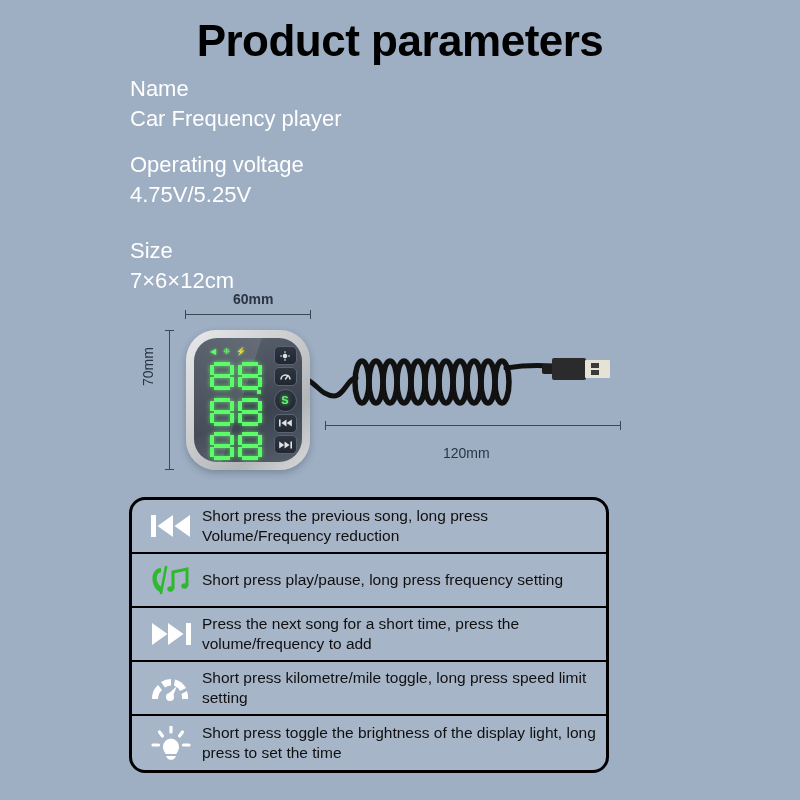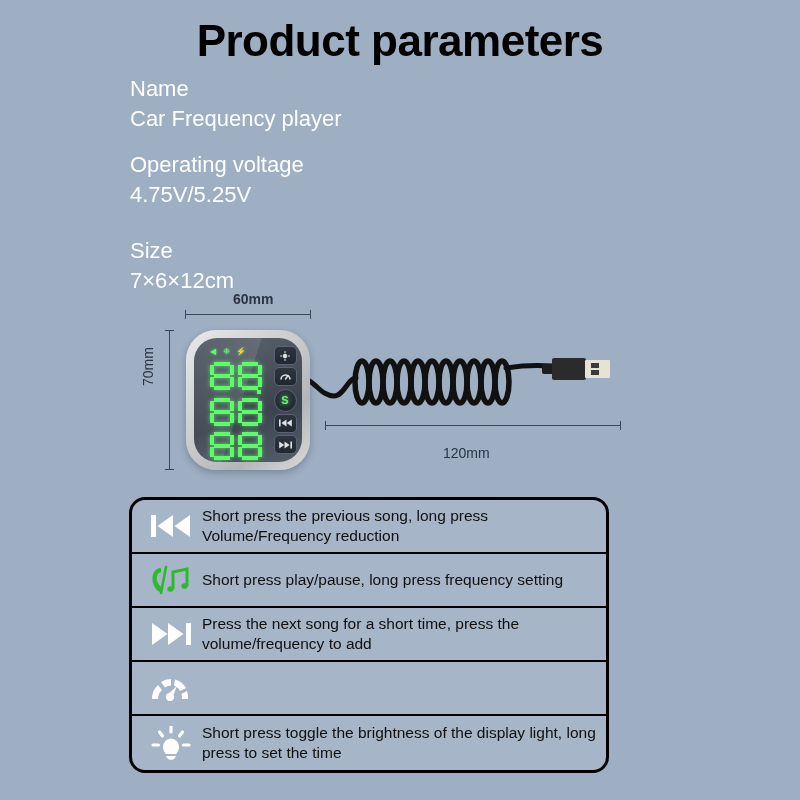--- a/index.html
+++ b/index.html
@@ -538,20 +538,21 @@
     <div class="instr-icon">
       <svg width="44" height="30" viewBox="0 0 44 30">
         <path d="M3,26 A18,18 0 0 1 9,12 L13,17 A12,12 0 0 0 9,26 Z" fill="#ffffff"></path>
         <path d="M12,9 A18,18 0 0 1 22,6 L22,12.5 A12,12 0 0 0 16,14.5 Z" fill="#ffffff"></path>
         <path d="M26,6.5 A18,18 0 0 1 37,15 L31,18 A12,12 0 0 0 25,12.6 Z" fill="#ffffff"></path>
         <path d="M38,18 A18,18 0 0 1 39,26 L33,26 A12,12 0 0 0 32.5,21 Z" fill="#ffffff"></path>
         <path d="M28,13 L18,22 A3.8,3.8 0 0 0 22.5,26.5 Z" fill="#ffffff"></path>
         <circle cx="21" cy="24" r="4" fill="#ffffff"></circle>
       </svg>
     </div>
+    <div class="instr-text">Short press kilometre/mile toggle, long press speed limit setting</div>
   </div>
 
   <div class="instr-row">
     <div class="instr-icon">
       <svg width="44" height="34" viewBox="0 0 44 34">
         <path d="M14,21 A8,8.6 0 0 1 30,21 C30,25 27.5,26.5 27.5,28 L16.5,28 C16.5,26.5 14,25 14,21 Z" fill="#ffffff"></path>
         <path d="M17,30 L27,30 C26,33 23.8,33.8 22,33.8 C20.2,33.8 18,33 17,30 Z" fill="#ffffff"></path>
         <g stroke="#ffffff" stroke-width="3.2" stroke-linecap="round">
           <line x1="22" y1="1" x2="22" y2="6"></line>
           <line x1="10.5" y1="6" x2="13.5" y2="10"></line>

